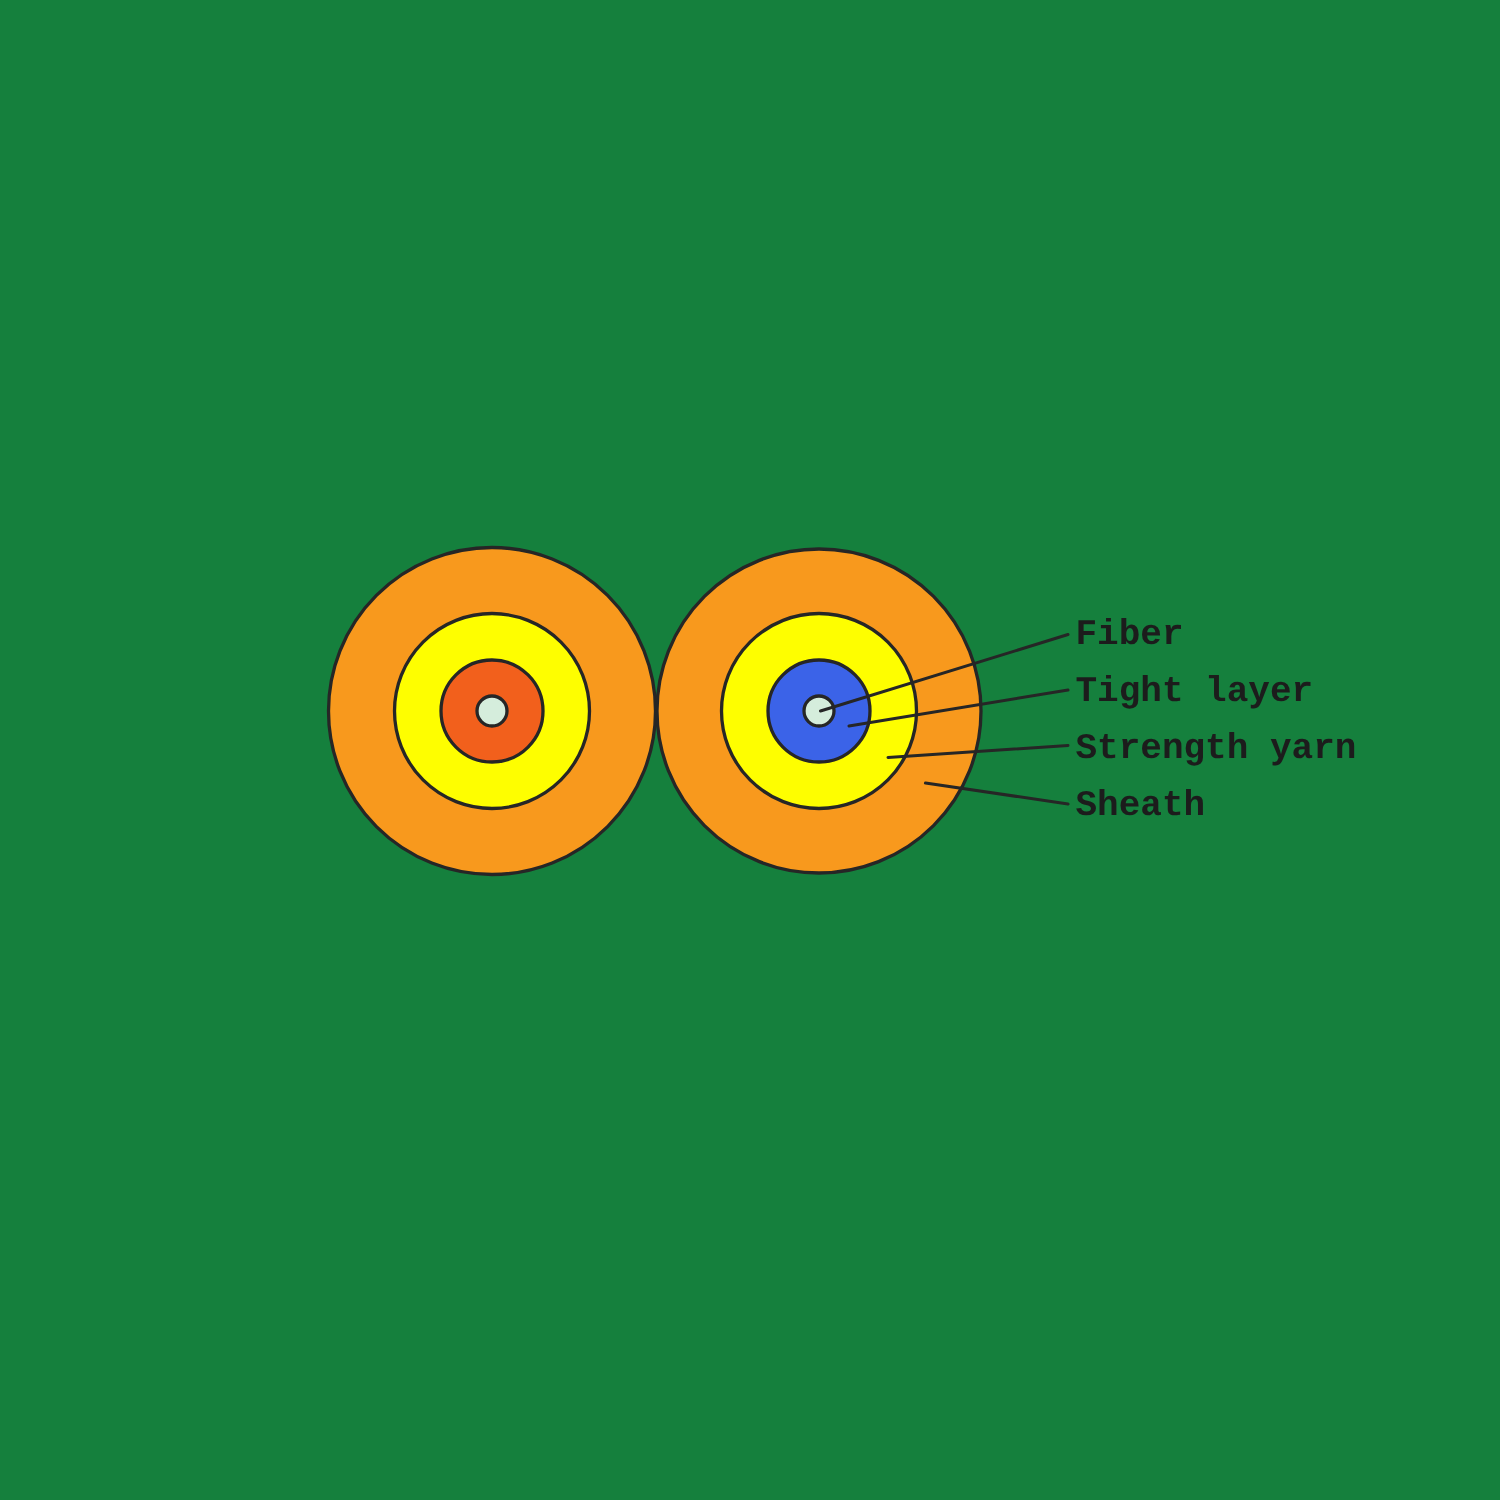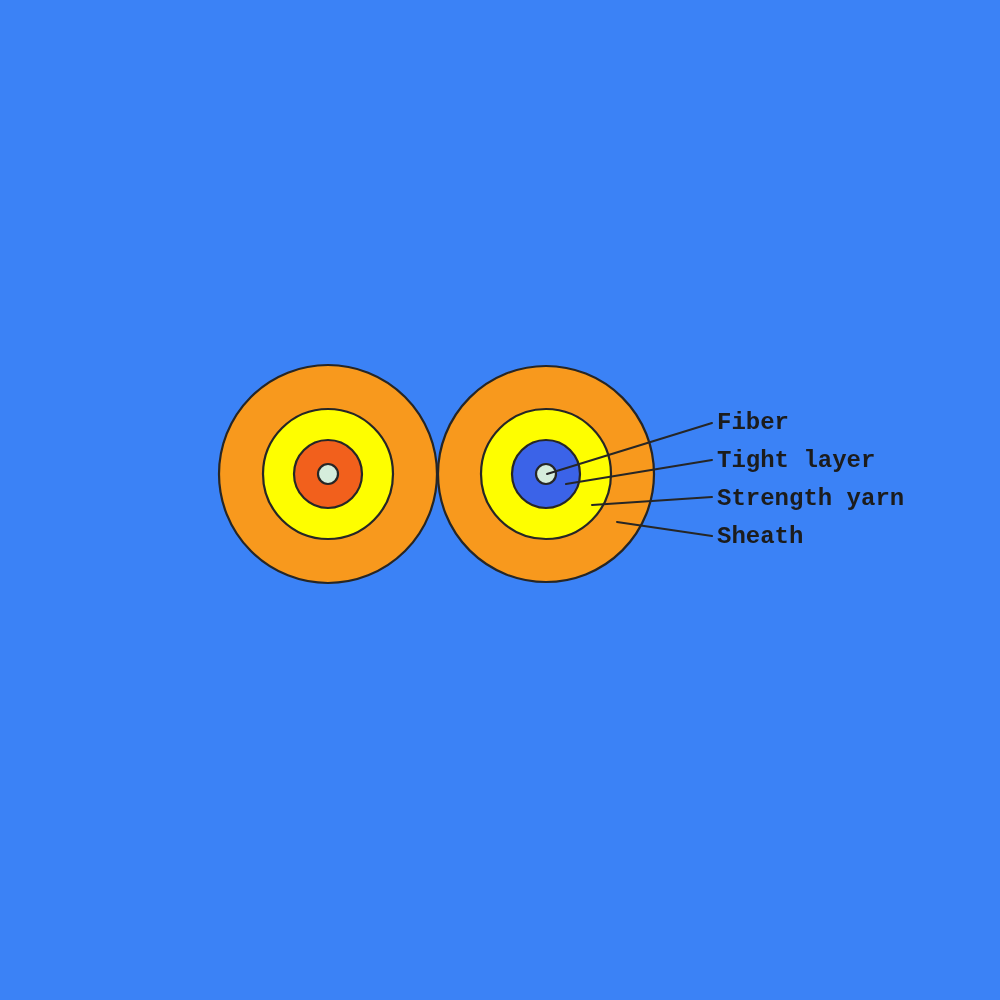--- a/index.html
+++ b/index.html
@@ -5,21 +5,21 @@
   html, body {
     margin: 0;
     padding: 0;
     background: #ffffff;
     font-family: "Liberation Mono", "DejaVu Sans Mono", monospace;
   }
   .canvas {
     position: relative;
     width: 1000px;
     height: 1000px;
-    background: #3b82f6;
+    background: #15803d;
     overflow: hidden;
   }
   svg text {
     font-family: "Liberation Mono", "DejaVu Sans Mono", monospace;
     font-size: 24px;
     font-weight: 600;
     fill: #1c1c1c;
   }
   svg .leader {
     stroke: #262626;

